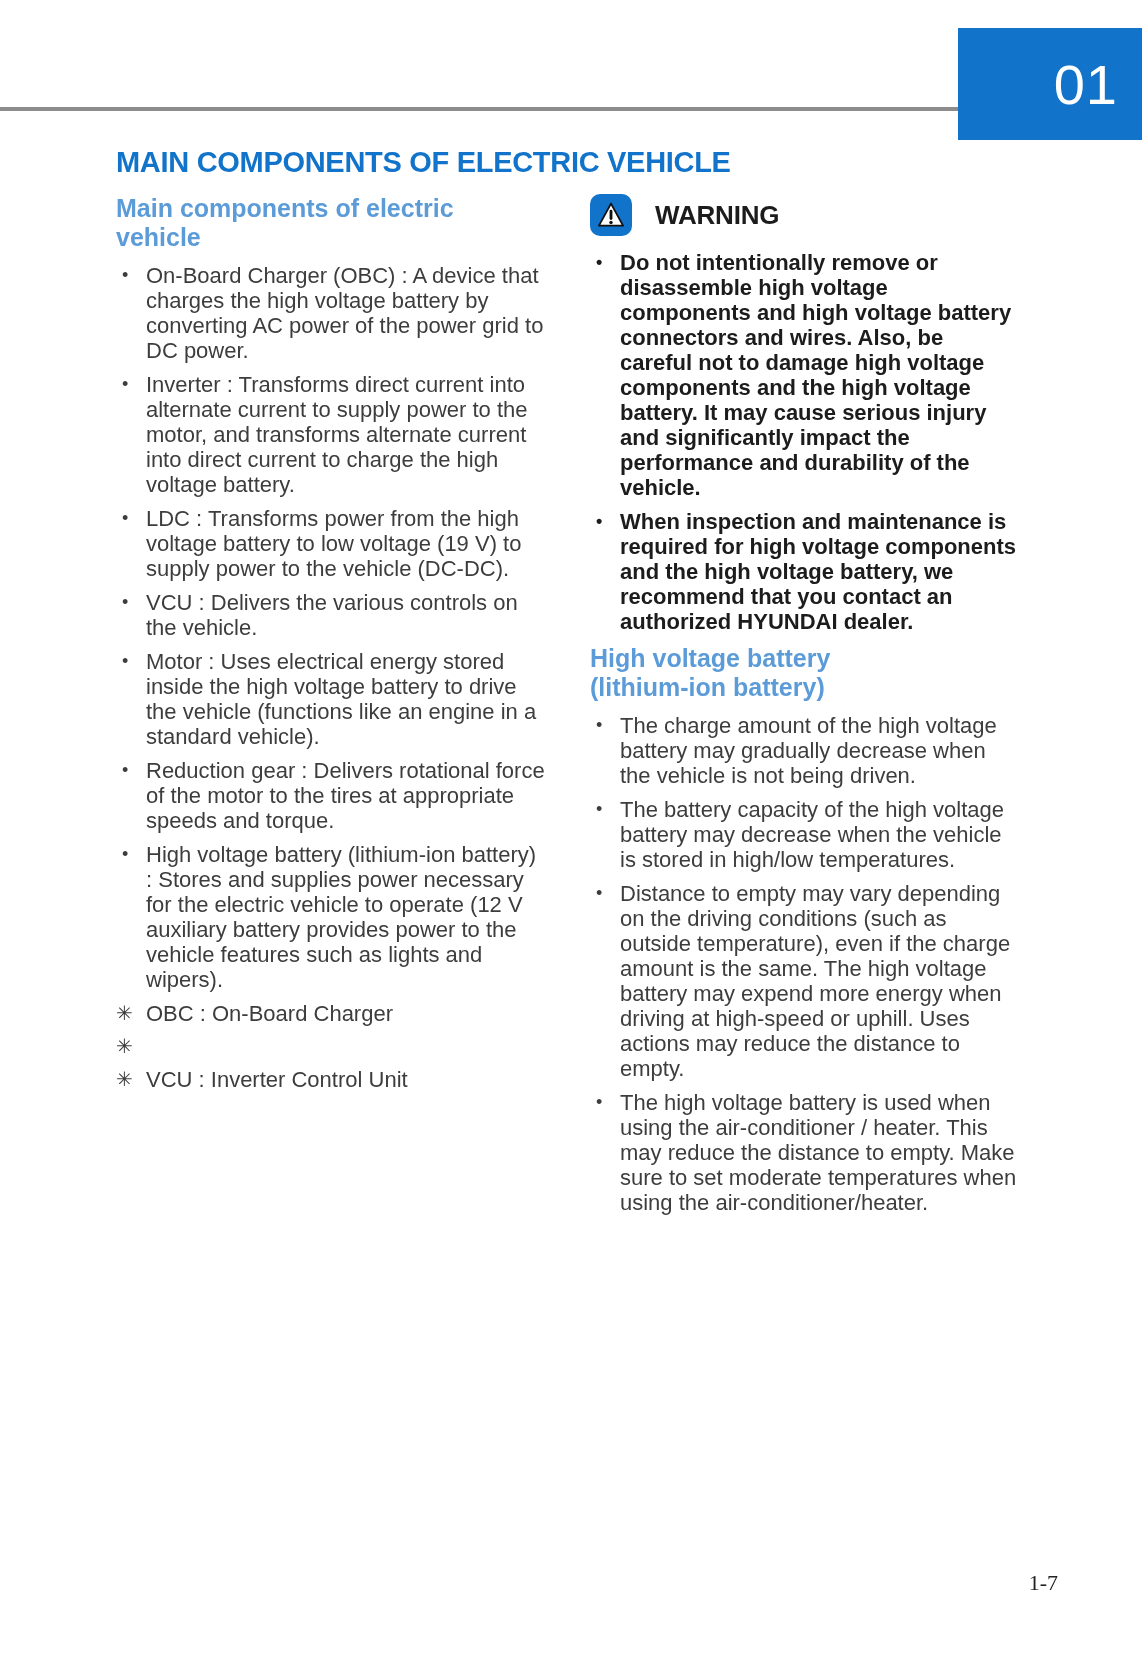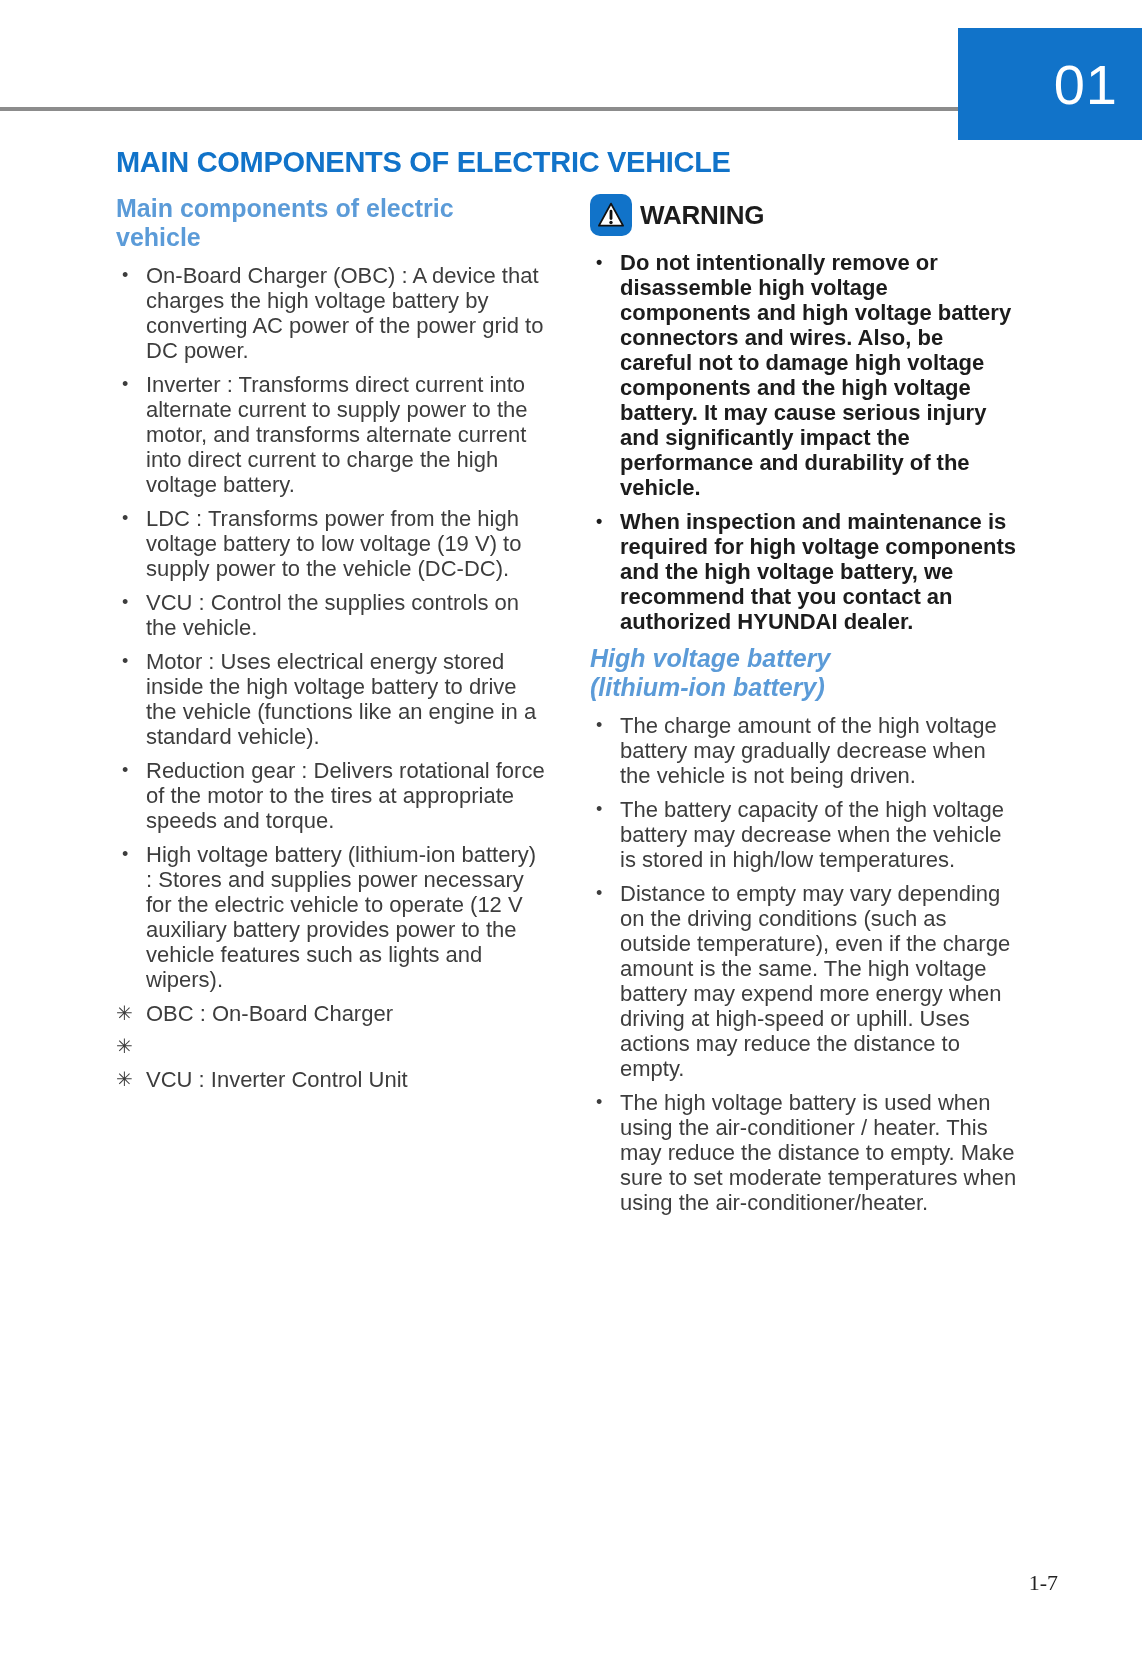--- a/index.html
+++ b/index.html
@@ -36,39 +36,39 @@
     margin-bottom:15px;white-space:nowrap;
   }
   .columns{display:flex;gap:44px;align-items:flex-start;}
   .col{width:430px;flex:0 0 430px;}
   .section-heading{
     color:var(--light-blue);
     font-size:25px;line-height:29px;font-weight:700;
     margin-bottom:11px;
   }
   .section-heading.left-h2{max-width:395px;}
-  .section-heading.right-h2{max-width:340px;margin-top:8px;font-style:italic;}
+  .section-heading.right-h2{max-width:340px;margin-top:8px;}
   ul.bullets{list-style:none;}
   ul.bullets li{
     display:flex;margin-bottom:9px;
     color:var(--body-text);font-size:22px;line-height:25px;
   }
   ul.bullets li .marker{
     flex:0 0 30px;text-align:left;padding-left:6px;font-size:18px;line-height:25px;
   }
   ul.bullets li .li-text{flex:1;}
   ul.bullets.bold li{color:var(--bold-text);font-weight:700;}
   .footnotes{margin-top:8px;}
   .footnote-row{
     display:flex;color:var(--body-text);
     font-size:22px;line-height:25px;margin-bottom:8px;
   }
   .footnote-row .fn-symbol{flex:0 0 30px;font-size:20px;line-height:25px;}
   .warning-header{
-    display:flex;align-items:center;gap:8px;margin-bottom:14px;
+    display:flex;align-items:center;gap:23px;margin-bottom:14px;
   }
   .warning-icon-box{
     width:42px;height:42px;border-radius:10px;
     background:var(--brand-blue);
     display:flex;align-items:center;justify-content:center;
   }
   .warning-label{
     color:var(--bold-text);font-size:26px;font-weight:700;letter-spacing:-0.2px;
   }
   .warning-list{margin-bottom:10px;}
@@ -103,21 +103,21 @@
         <li>
           <span class="marker">•</span>
           <span class="li-text">Inverter : Transforms direct current into alternate current to supply power to the motor, and transforms alternate current into direct current to charge the high voltage battery.</span>
         </li>
         <li>
           <span class="marker">•</span>
           <span class="li-text">LDC : Transforms power from the high voltage battery to low voltage (19 V) to supply power to the vehicle (DC-DC).</span>
         </li>
         <li>
           <span class="marker">•</span>
-          <span class="li-text">VCU : Control the supplies controls on the vehicle.</span>
+          <span class="li-text">VCU : Delivers the various controls on the vehicle.</span>
         </li>
         <li>
           <span class="marker">•</span>
           <span class="li-text">Motor : Uses electrical energy stored inside the high voltage battery to drive the vehicle (functions like an engine in a standard vehicle).</span>
         </li>
         <li>
           <span class="marker">•</span>
           <span class="li-text">Reduction gear : Delivers rotational force of the motor to the tires at appropriate speeds and torque.</span>
         </li>
         <li>

